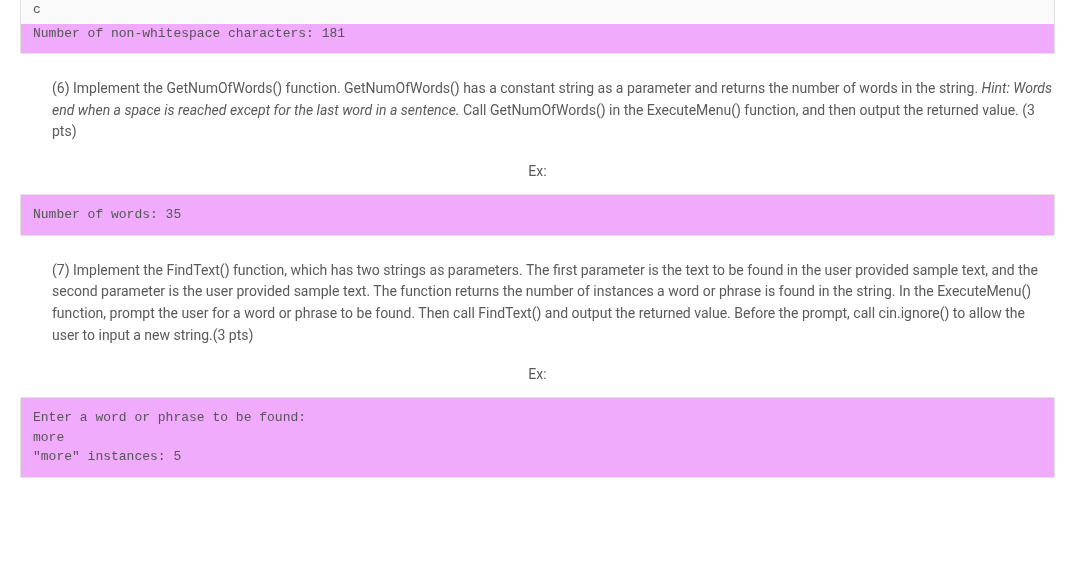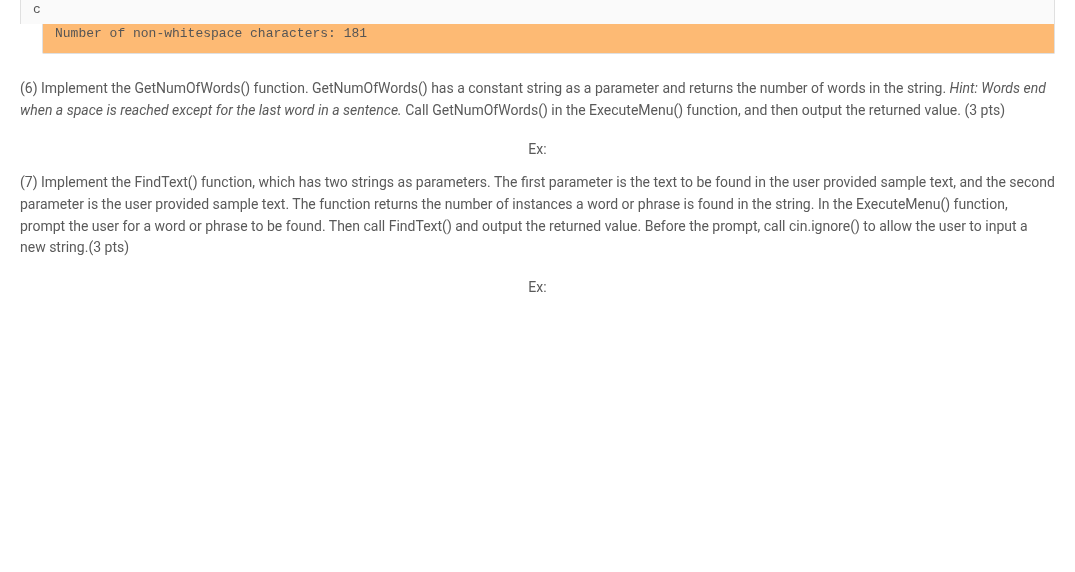--- a/index.html
+++ b/index.html
@@ -13,30 +13,29 @@
       color: #4a4a4a;
       font-size: 14px;
       line-height: 1.5;
       padding: 0;
     }
     .content {
       padding: 0 20px 20px 20px;
       max-width: 1075px;
     }
     .code-block {
-      background: #fdba74;
+      background: #f0abfc;
       border: 1px solid #e0e0e0;
       border-radius: 2px;
       padding: 10px 12px;
       font-family: "Courier New", Courier, monospace;
       font-size: 13px;
       color: #555;
       white-space: pre;
       margin-bottom: 24px;
-      margin-left: 22px;
     }
     .code-block-partial-top {
       border-top: none;
       border-radius: 0 0 2px 2px;
       padding-top: 0;
     }
     .code-fragment-c {
       font-family: "Courier New", Courier, monospace;
       font-size: 13px;
       color: #555;
@@ -44,20 +43,21 @@
       background: #fafafa;
       border-left: 1px solid #e0e0e0;
       border-right: 1px solid #e0e0e0;
       margin: 0 20px;
       max-width: 1035px;
     }
     .paragraph {
       color: #5a5a5a;
       margin-bottom: 18px;
       line-height: 1.55;
+      margin-left: 32px;
     }
     .paragraph .italic {
       font-style: italic;
     }
     .ex-label {
       color: #5a5a5a;
       margin-bottom: 12px;
       text-align: center;
     }
     .outer-wrap {
@@ -75,21 +75,25 @@
   <div class="content">
 
     <div class="code-block code-block-partial-top">Number of non-whitespace characters: 181</div>
 
     <p class="paragraph">
       <span>(6) Implement the GetNumOfWords() function. GetNumOfWords() has a constant string as a parameter and returns the number of words in the string. </span><span class="italic">Hint: Words end when a space is reached except for the last word in a sentence.</span><span> Call GetNumOfWords() in the ExecuteMenu() function, and then output the returned value. (3 pts)</span>
     </p>
 
     <p class="ex-label">Ex:</p>
 
+    <div class="code-block">Number of words: 35</div>
 
     <p class="paragraph">(7) Implement the FindText() function, which has two strings as parameters. The first parameter is the text to be found in the user provided sample text, and the second parameter is the user provided sample text. The function returns the number of instances a word or phrase is found in the string. In the ExecuteMenu() function, prompt the user for a word or phrase to be found. Then call FindText() and output the returned value. Before the prompt, call cin.ignore() to allow the user to input a new string.(3 pts)</p>
 
     <p class="ex-label">Ex:</p>
 
+    <div class="code-block">Enter a word or phrase to be found:
+more
+"more" instances: 5</div>
 
 
   </div>
 </div>
 
 </body></html>

